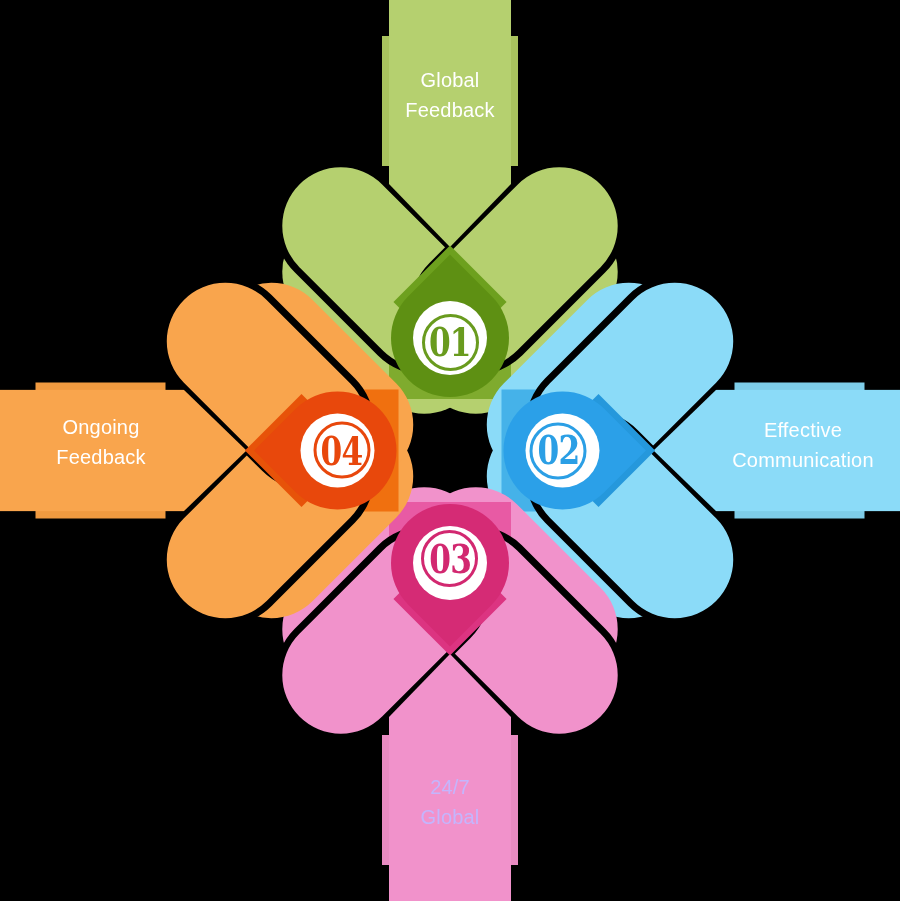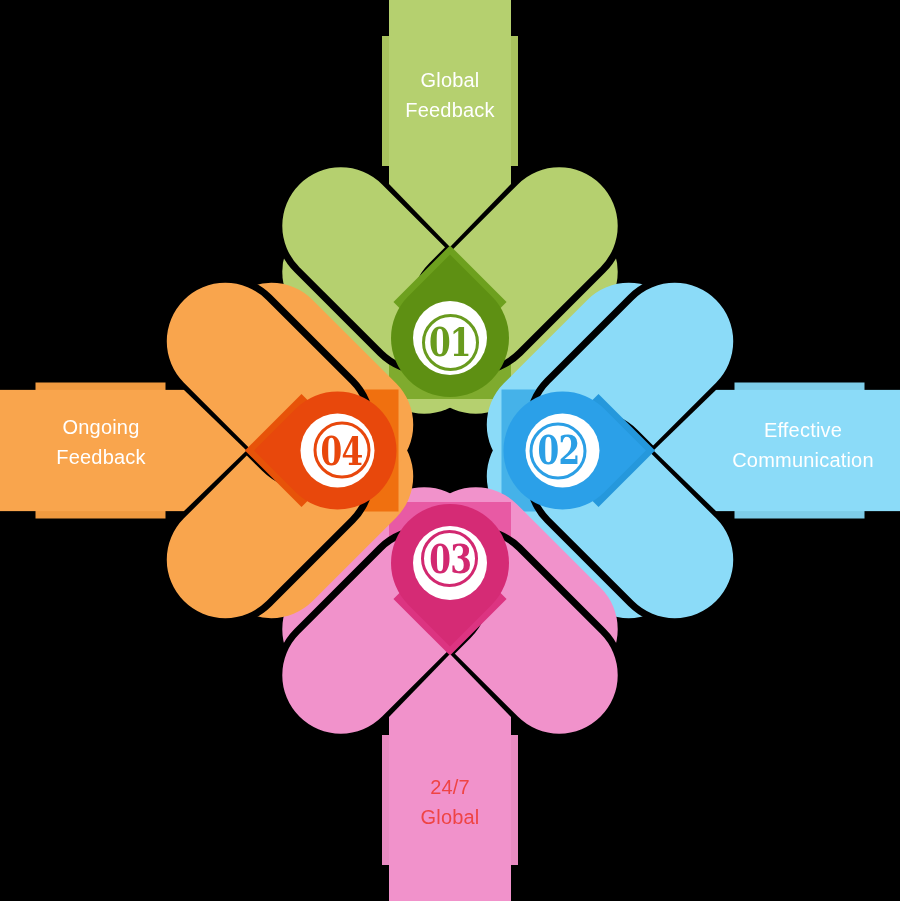--- a/index.html
+++ b/index.html
@@ -142,21 +142,21 @@
   </div>
 
   <div class="label label--top" style="color: rgb(255, 255, 255);">
     <div>Global</div>
     <div>Feedback</div>
   </div>
   <div class="label label--right" style="color: rgb(255, 255, 255);">
     <div>Effective</div>
     <div>Communication</div>
   </div>
-  <div class="label label--bottom" style="color: #ef4444;">
+  <div class="label label--bottom" style="color: #c4b5fd;">
     <div>24/7</div>
     <div>Global</div>
   </div>
   <div class="label label--left" style="color: rgb(255, 255, 255);">
     <div>Ongoing</div>
     <div>Feedback</div>
   </div>
 
 </div>
 

